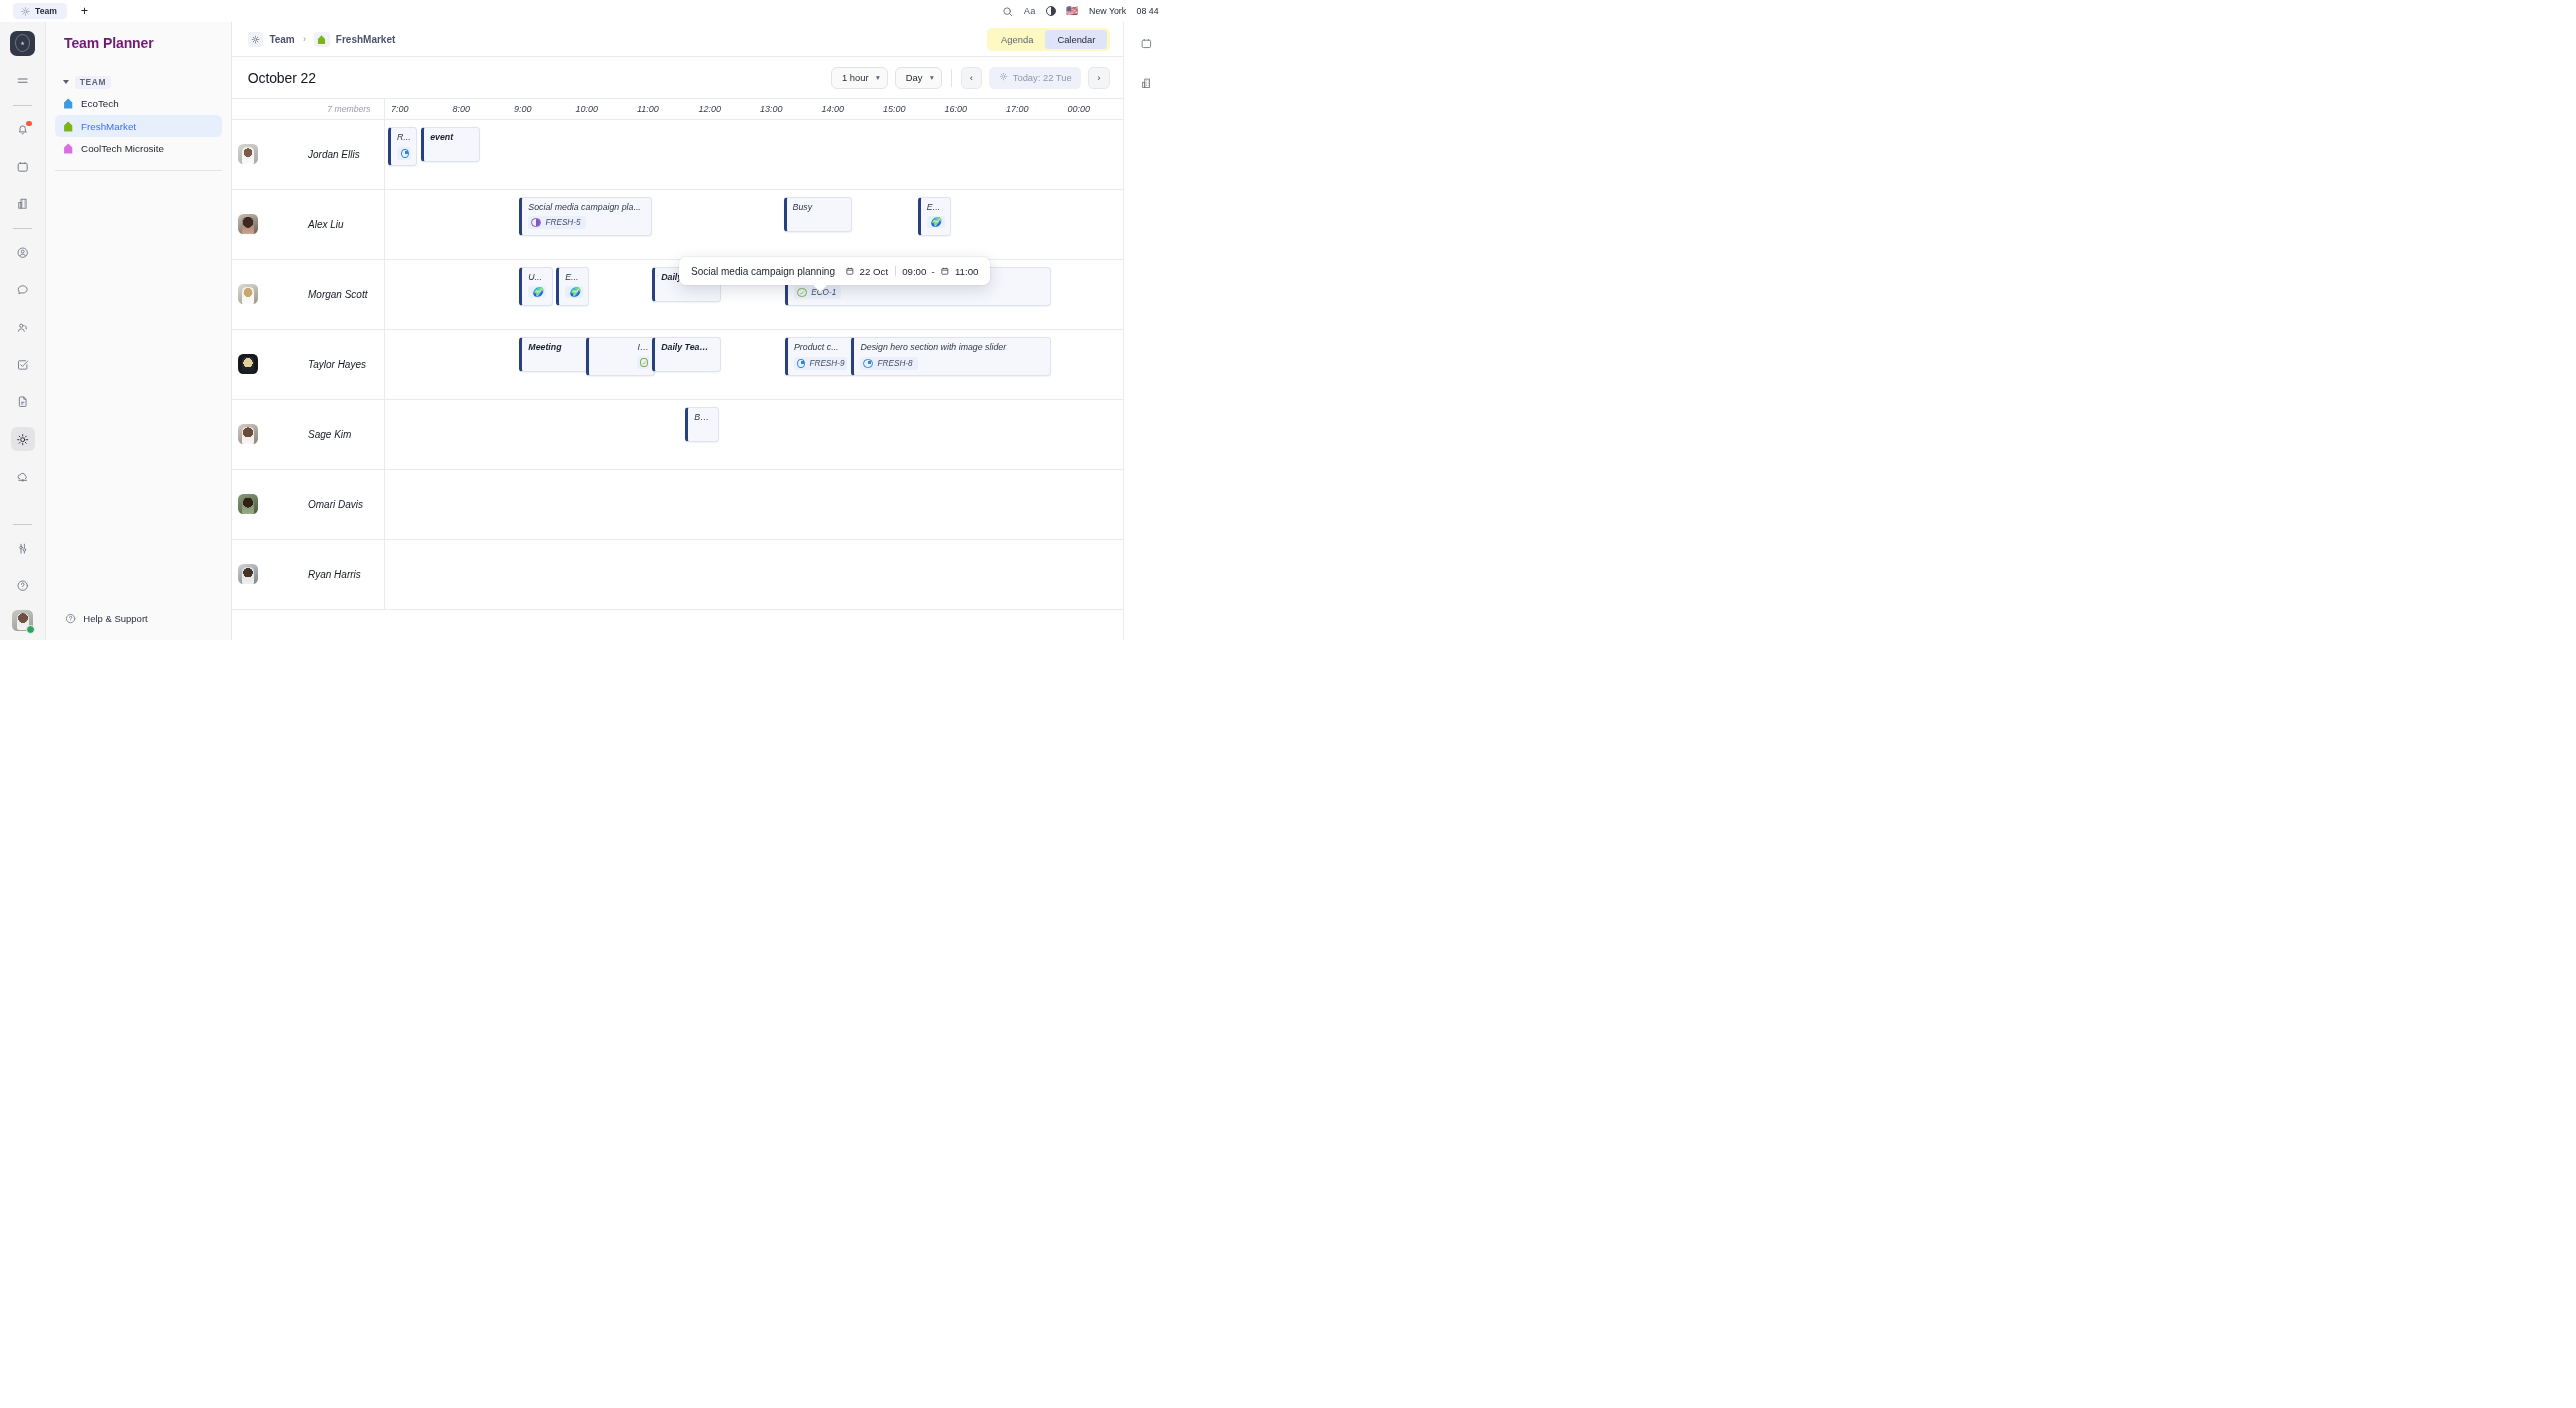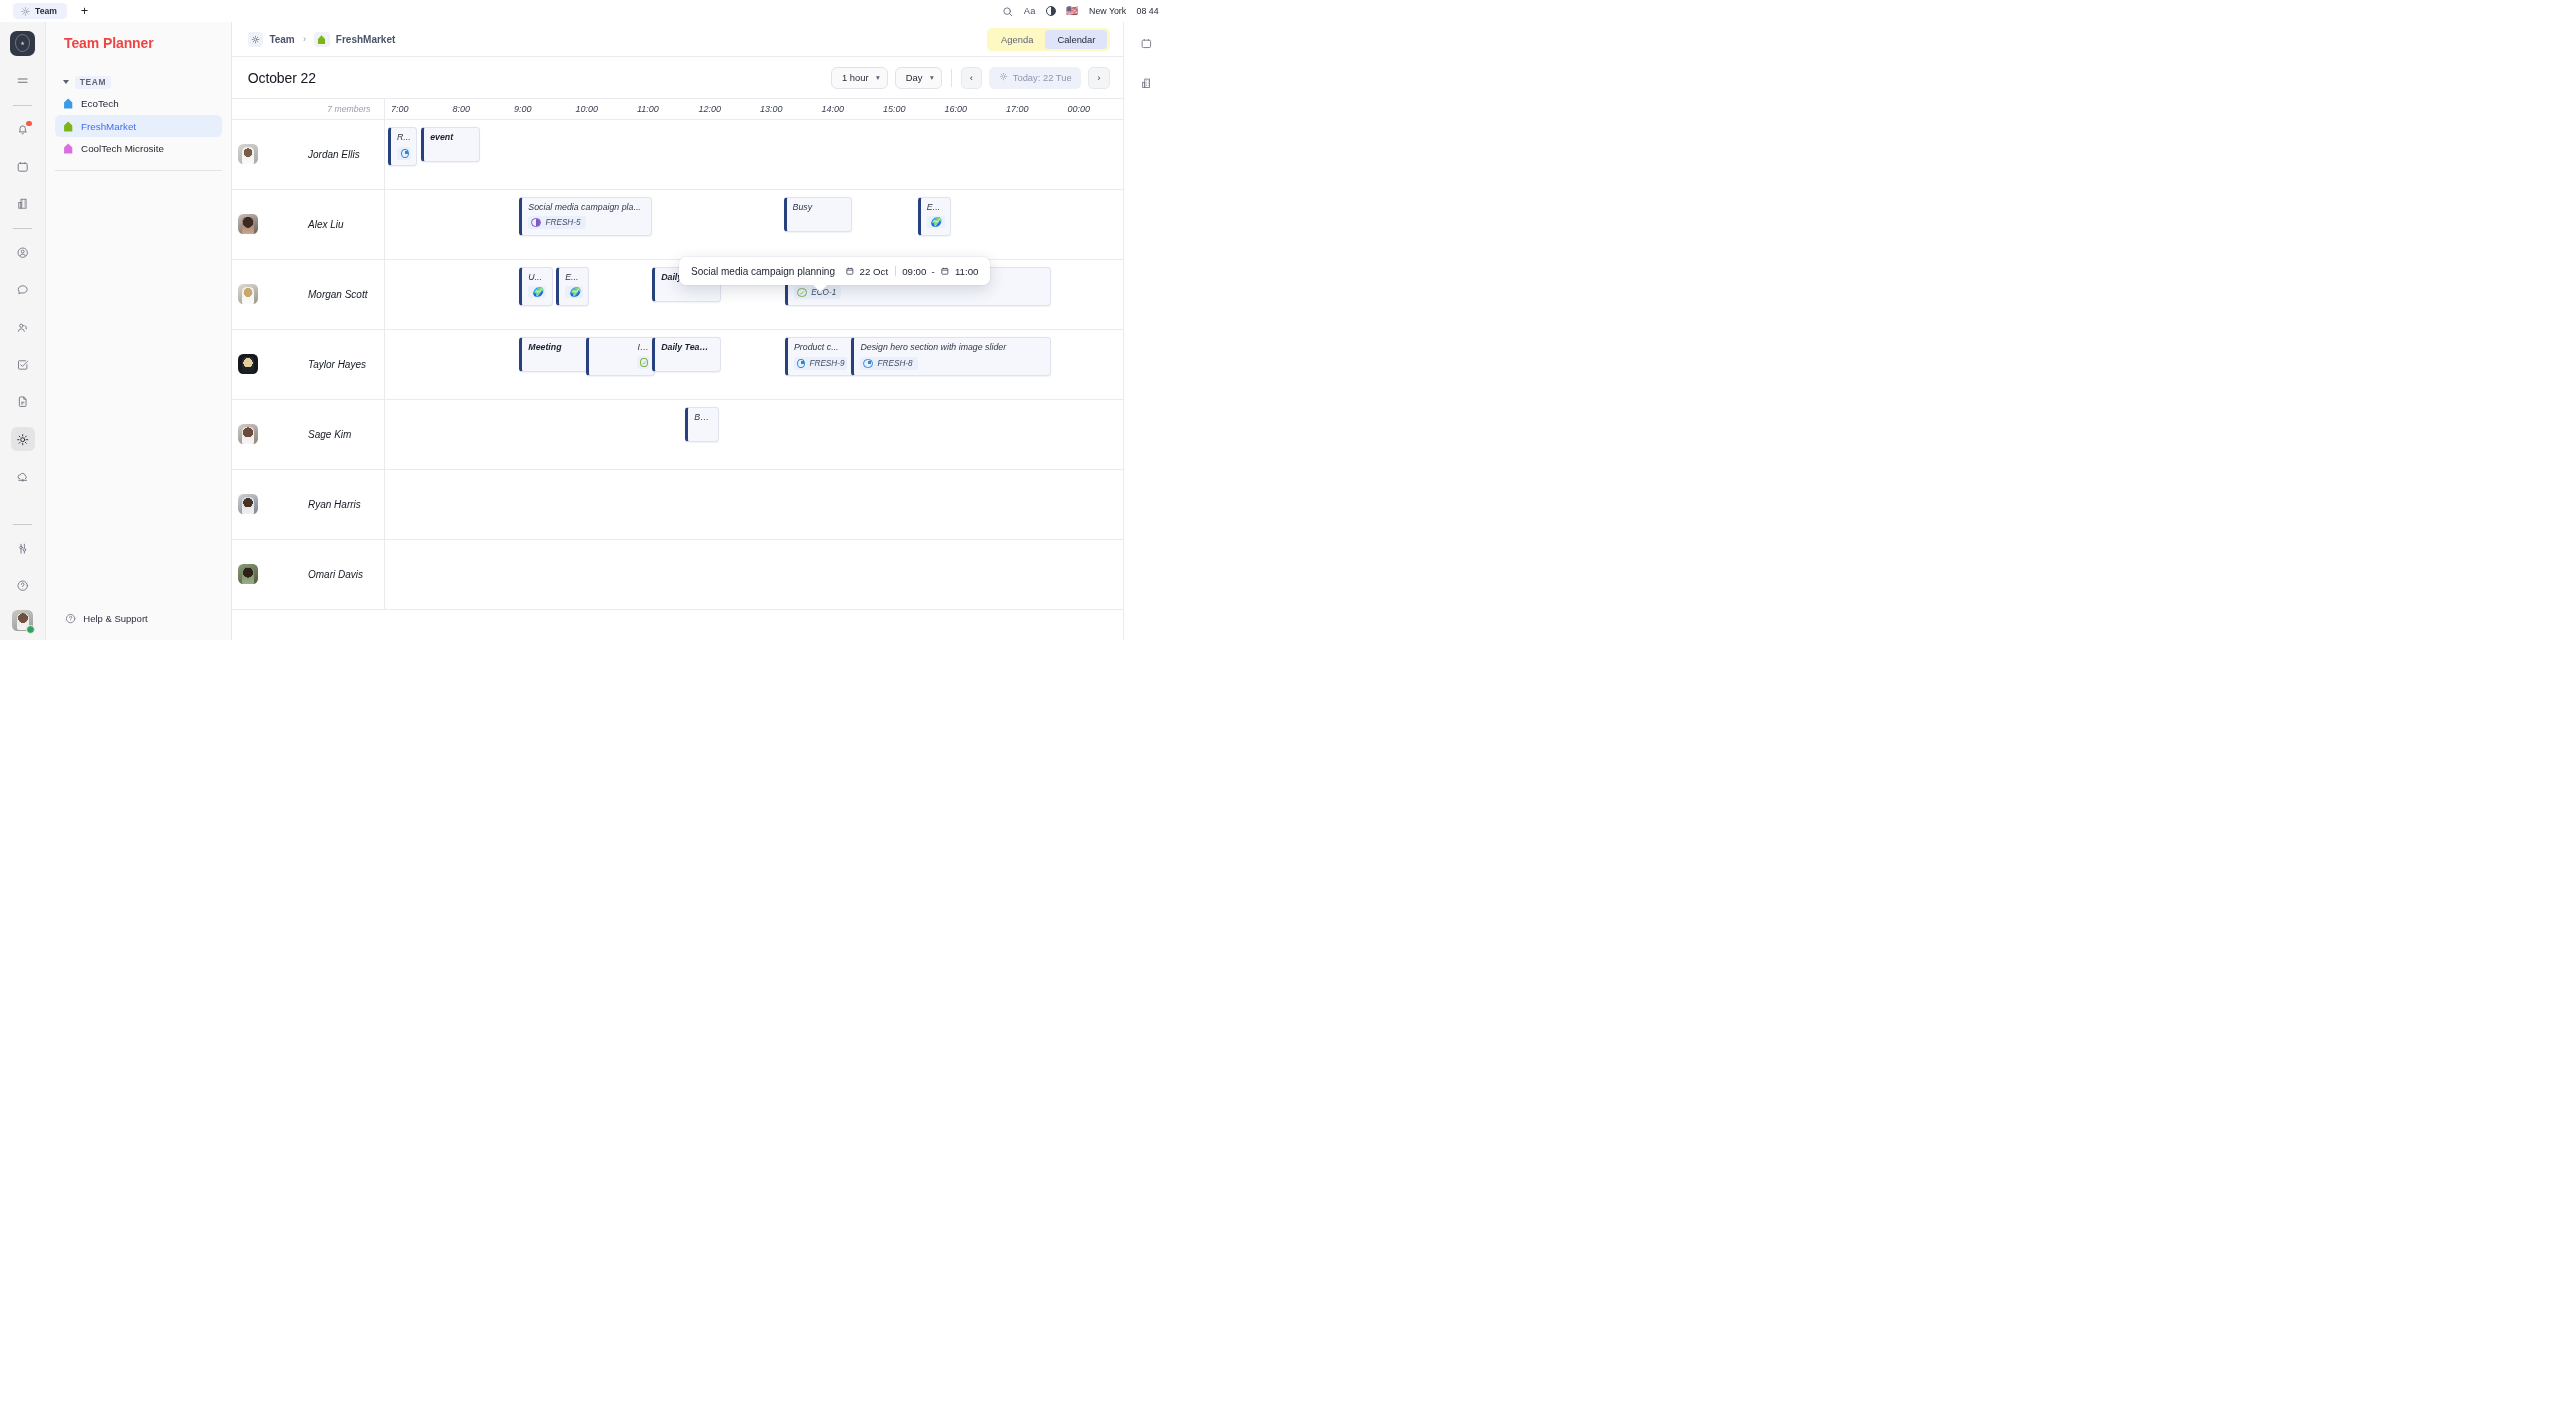--- a/index.html
+++ b/index.html
@@ -70,21 +70,21 @@
     background: radial-gradient(circle at 50% 30%, #6d5243 0 36%, transparent 37%),
                 linear-gradient(#e7e5e2,#f4f3f1); border-radius: 5.2px 5.2px 2.2px 2.2px;}
   .rail-avatar .online { position: absolute; right: -2.2px; bottom: -2.2px; width: 9px; height: 9px;
     border-radius: 50%; background: #2fa360; border: 1.5px solid #f5f5f6; }
 
   
   .sidebar {
     width: 186px; flex: 0 0 186px; background: #fafafa;
     border-right: 0.7px solid #e7e7ea; padding: 0 9px; display: flex; flex-direction: column;
   }
-  .side-title { font-size: 14px; font-weight: 700; color: #ef4444; padding: 12.7px 0 0 9px; letter-spacing: -0.1px;}
+  .side-title { font-size: 14px; font-weight: 700; color: #701a75; padding: 12.7px 0 0 9px; letter-spacing: -0.1px;}
   .group-row { display: flex; align-items: center; gap: 6px; margin: 24.6px 0 4.5px; padding-left: 7.5px;}
   .caret { width: 0; height: 0; border-left: 3.7px solid transparent; border-right: 3.7px solid transparent;
            border-top: 4.5px solid #5b6170; cursor: pointer; }
   .group-label { font-size: 8.4px; letter-spacing: 0.7px; font-weight: 600; color: #5e6576;
                  background: #eef1fb; border-radius: 3px; padding: 1.5px 5.2px; }
   .side-item { display: flex; align-items: center; gap: 7.5px; height: 21.6px;
                border-radius: 5.2px; padding: 0 8.2px; cursor: pointer; margin-bottom: 0.7px; }
   .side-item.active { background: #e8effc; }
   .side-item .label { font-size: 9.8px; color: #1d222d; }
   .side-item.active .label { color: #3c6ef0; }
@@ -624,48 +624,48 @@
                 <div></div>
                 <div></div>
               </div>
               <div class="ev" style="left: 40.7%; width: 4.5%;">
                 <div class="t">Busy</div>
               </div>
             </div>
           </div>
           <div class="row">
             <div class="rowname">
+              <span class="av" style="background:linear-gradient(150deg,#8a9b7a,#4e5a44);">
+                <i style="left:3.7px;top:2.2px;right:3.7px;bottom:0;border-radius:4.5px 4.5px 1.5px 1.5px;background:radial-gradient(circle at 50% 33%,#2e2118 0 38%,transparent 39%),linear-gradient(#6e7f5e,#9bad87);"></i>
+              </span>
+              <span class="nm">Omari Davis</span>
+            </div>
+            <div class="lane">
+              <div class="lanegrid">
+                <div></div>
+                <div></div>
+                <div></div>
+                <div></div>
+                <div></div>
+                <div></div>
+                <div></div>
+                <div></div>
+                <div></div>
+                <div></div>
+                <div></div>
+                <div></div>
+              </div>
+            </div>
+          </div>
+          <div class="row">
+            <div class="rowname">
               <span class="av" style="background:linear-gradient(150deg,#cfd2d6,#7d858e);">
                 <i style="left:3.7px;top:2.2px;right:3.7px;bottom:0;border-radius:4.5px 4.5px 1.5px 1.5px;background:radial-gradient(circle at 50% 33%,#473228 0 36%,transparent 37%),linear-gradient(#d9d9db,#f0f0f1);"></i>
               </span>
               <span class="nm">Ryan Harris</span>
-            </div>
-            <div class="lane">
-              <div class="lanegrid">
-                <div></div>
-                <div></div>
-                <div></div>
-                <div></div>
-                <div></div>
-                <div></div>
-                <div></div>
-                <div></div>
-                <div></div>
-                <div></div>
-                <div></div>
-                <div></div>
-              </div>
-            </div>
-          </div>
-          <div class="row">
-            <div class="rowname">
-              <span class="av" style="background:linear-gradient(150deg,#8a9b7a,#4e5a44);">
-                <i style="left:3.7px;top:2.2px;right:3.7px;bottom:0;border-radius:4.5px 4.5px 1.5px 1.5px;background:radial-gradient(circle at 50% 33%,#2e2118 0 38%,transparent 39%),linear-gradient(#6e7f5e,#9bad87);"></i>
-              </span>
-              <span class="nm">Omari Davis</span>
             </div>
             <div class="lane">
               <div class="lanegrid">
                 <div></div>
                 <div></div>
                 <div></div>
                 <div></div>
                 <div></div>
                 <div></div>
                 <div></div>

